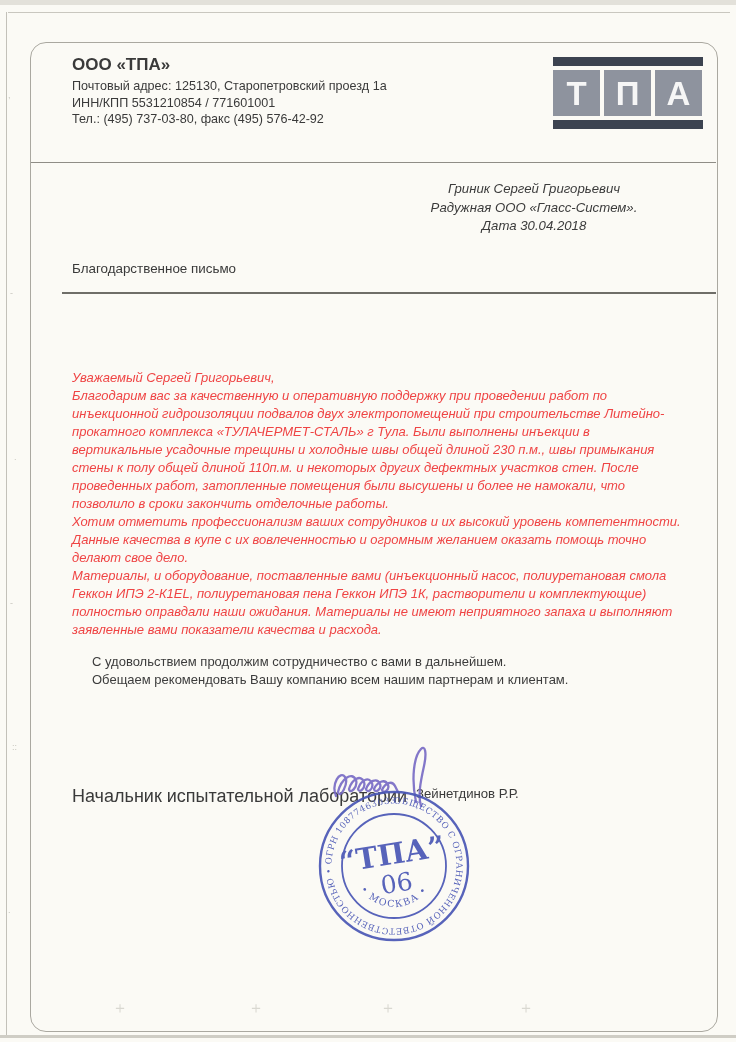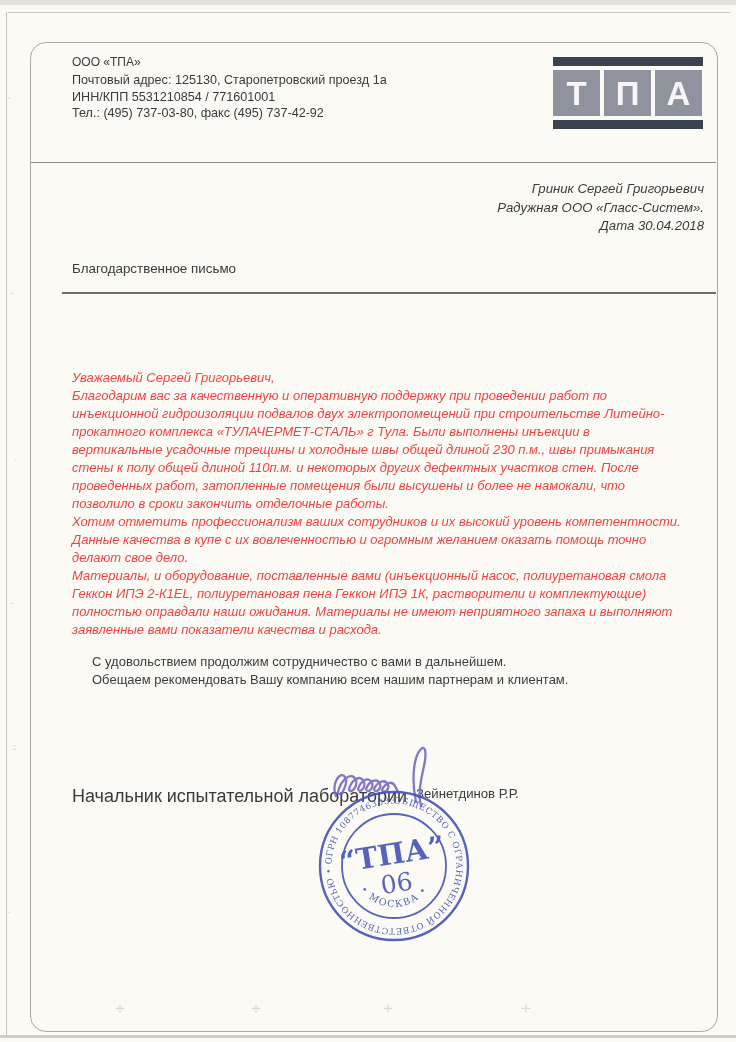--- a/index.html
+++ b/index.html
@@ -22,36 +22,36 @@
   .smudge{position:absolute;color:#b9b7ae;font-size:16px;opacity:.5;letter-spacing:2px;}
 
   
   .frame{
     position:absolute;left:30px;top:42px;width:686px;height:988px;
     border:1px solid #aaa8a0;border-radius:16px;
   }
   .header-divider{position:absolute;left:31px;top:162px;width:685px;height:1px;background:#8f8d86;}
 
   .header-block{position:absolute;left:72px;top:55px;color:#3a3a3a;}
-  .company-name{font-size:12px;font-weight:normal;margin-bottom:3px;}
+  .company-name{font-size:17px;font-weight:bold;margin-bottom:3px;}
   .addr-line{font-size:12.6px;line-height:16.5px;}
 
   
   .logo{position:absolute;left:553px;top:57px;width:150px;}
   .logo-bar{height:9px;background:#3c4350;}
   .logo-row{display:flex;gap:4px;margin:4px 0;}
   .logo-sq{
     width:47px;height:46px;background:#8e939e;
     display:flex;align-items:center;justify-content:center;
     color:#f6f6f6;font-size:33px;font-weight:bold;line-height:1;
   }
 
   .recipient{
     position:absolute;right:32px;top:180px;width:340px;
-    text-align:right;font-style:italic;color:#3b3b3b;
+    text-align:center;font-style:italic;color:#3b3b3b;
     font-size:13.2px;line-height:18.5px;
   }
 
   .title{position:absolute;left:72px;top:261px;font-size:13.4px;color:#3a3a3a;}
   .title-underline{position:absolute;left:62px;top:292px;width:654px;height:2px;background:#6f6e68;}
 
   .body-text{
     position:absolute;left:72px;top:369px;width:648px;
     font-size:13px;line-height:18px;color:#ef4444;
     white-space:pre-line;
@@ -90,21 +90,21 @@
   <div class="smudge" style="left:380px;top:998px;">＋</div>
   <div class="smudge" style="left:518px;top:998px;">＋</div>
 
   <div class="frame"></div>
   <div class="header-divider"></div>
 
   <div class="header-block">
     <div class="company-name">ООО «ТПА»</div>
     <div class="addr-line">Почтовый адрес: 125130, Старопетровский проезд 1а</div>
     <div class="addr-line">ИНН/КПП 5531210854 / 771601001</div>
-    <div class="addr-line">Тел.: (495) 737-03-80, факс (495) 737-42-92</div>
+    <div class="addr-line">Тел.: (495) 737-03-80, факс (495) 576-42-92</div>
   </div>
 
   <div class="logo">
     <div class="logo-bar"></div>
     <div class="logo-row">
       <div class="logo-sq">Т</div>
       <div class="logo-sq">П</div>
       <div class="logo-sq">А</div>
     </div>
     <div class="logo-bar"></div>

